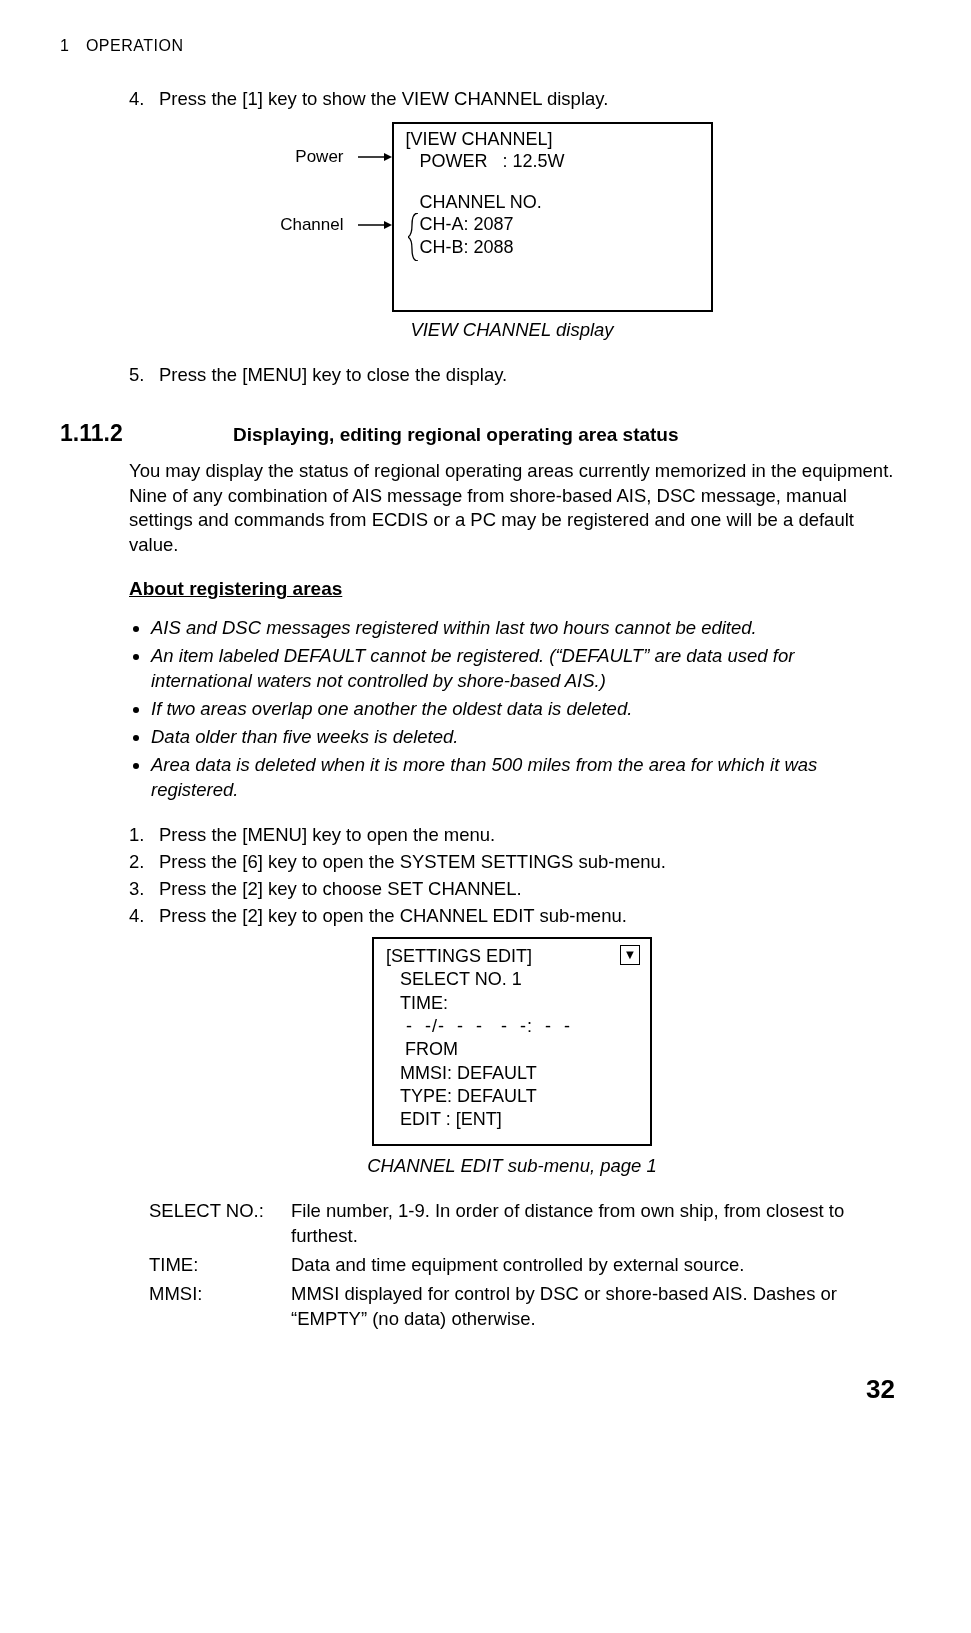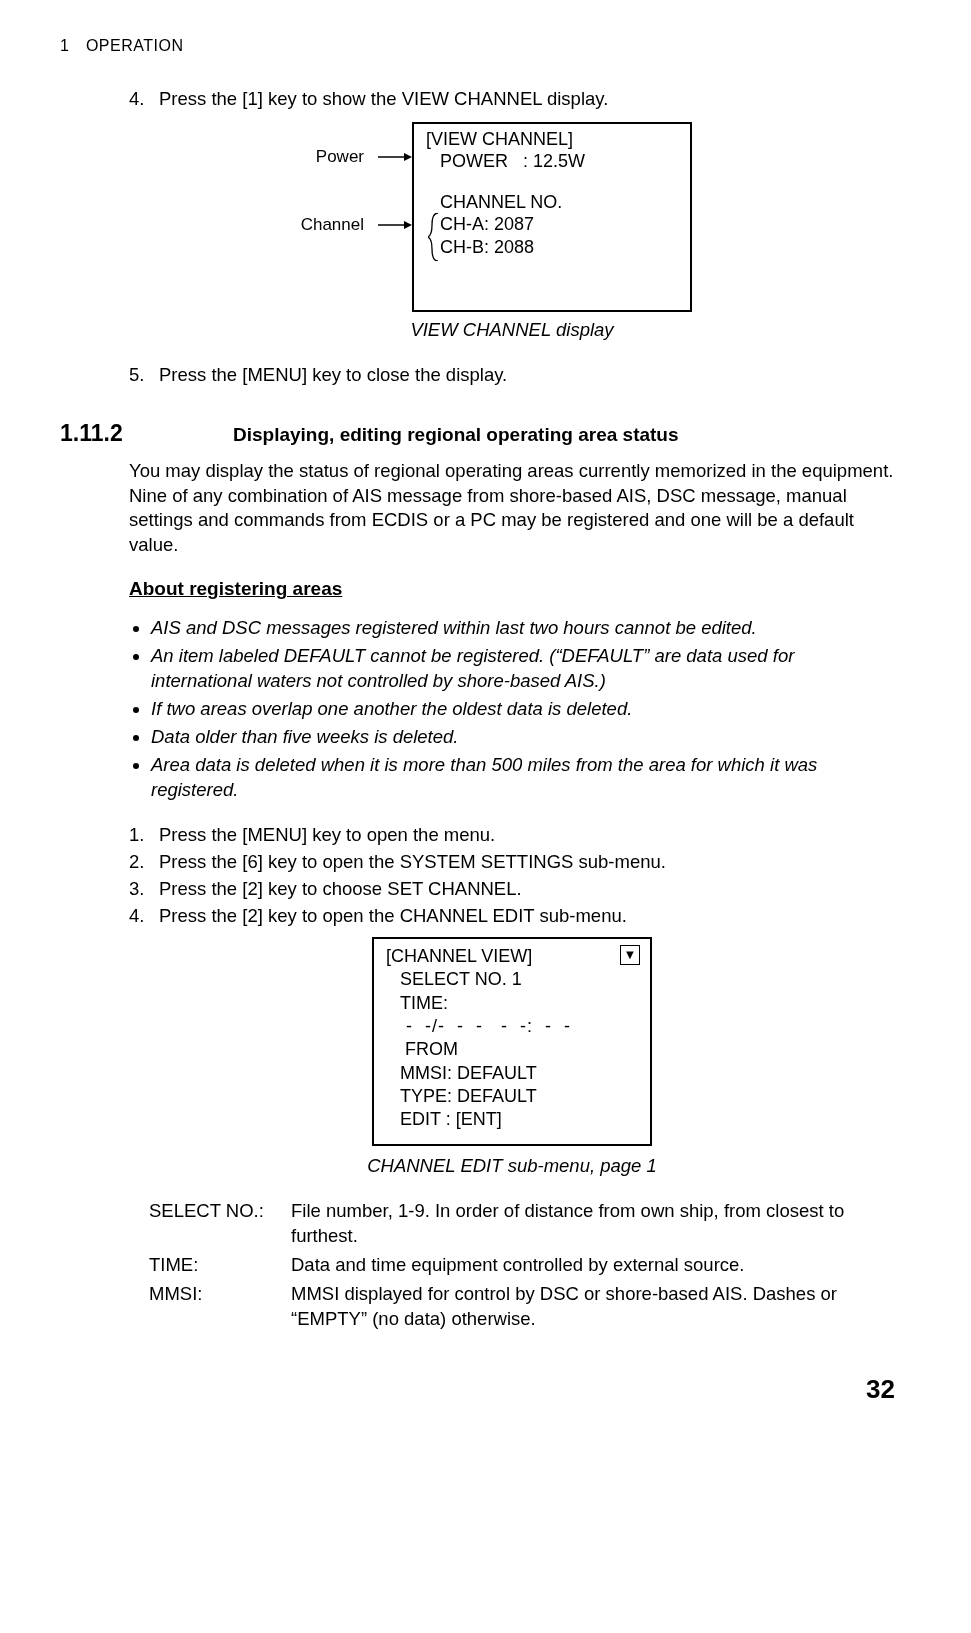--- a/index.html
+++ b/index.html
@@ -46,21 +46,21 @@
     position: absolute;
     right: 0;
     white-space: nowrap;
     display:flex;
     align-items:center;
     gap:14px;
   }
   .arrow-svg { display:block; }
   .vchbox {
     border: 2px solid #000;
-    width: 280px;
+    width: 321px;
     height: 190px;
     padding: 4px 8px 4px 12px;
     box-sizing: border-box;
     font-size: 18px;
     line-height: 1.25;
   }
   .fig-caption {
     text-align: center;
     font-style: italic;
     margin: 4px 0 20px 0;
@@ -231,21 +231,21 @@
       <div>Press the [2] key to choose SET CHANNEL.</div>
     </div>
     <div class="numbered">
       <div class="num">4.</div>
       <div>Press the [2] key to open the CHANNEL EDIT sub-menu.</div>
     </div>
 
     <div class="ce-wrap">
       <div class="cebox">
         <div class="dropdown-arrow">▼</div>
-        <div>[CHANNEL VIEW]</div>
+        <div>[SETTINGS EDIT]</div>
         <div style="padding-left:14px;">
           <div>SELECT NO. 1</div>
           <div>TIME:</div>
           <div style="letter-spacing:1px;">&nbsp;-&nbsp;&nbsp;-/-&nbsp;&nbsp;-&nbsp;&nbsp;-&nbsp;&nbsp;&nbsp;-&nbsp;&nbsp;-:&nbsp;&nbsp;-&nbsp;&nbsp;-</div>
           <div>&nbsp;FROM</div>
           <div>MMSI: DEFAULT</div>
           <div>TYPE: DEFAULT</div>
           <div>EDIT : [ENT]</div>
         </div>
       </div>

